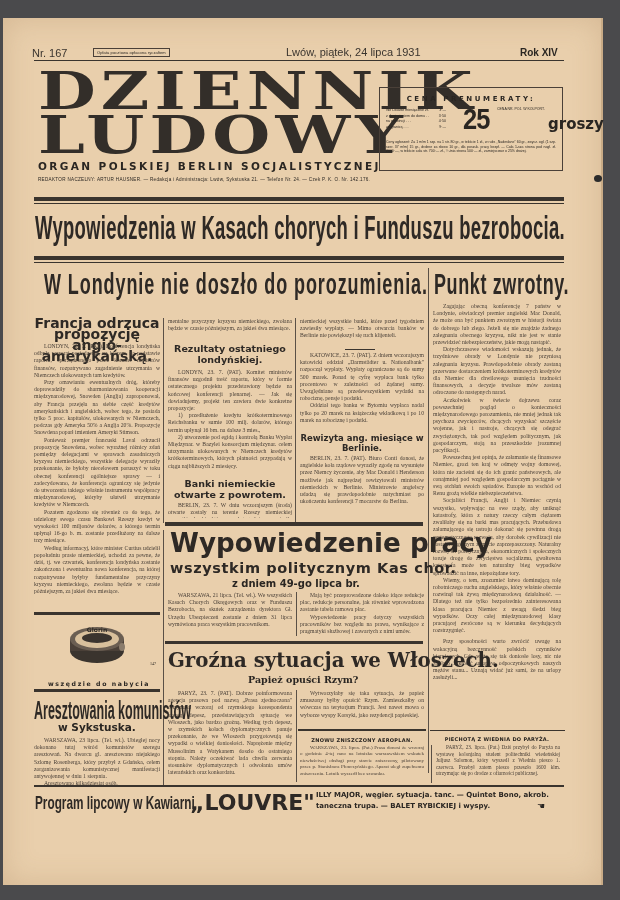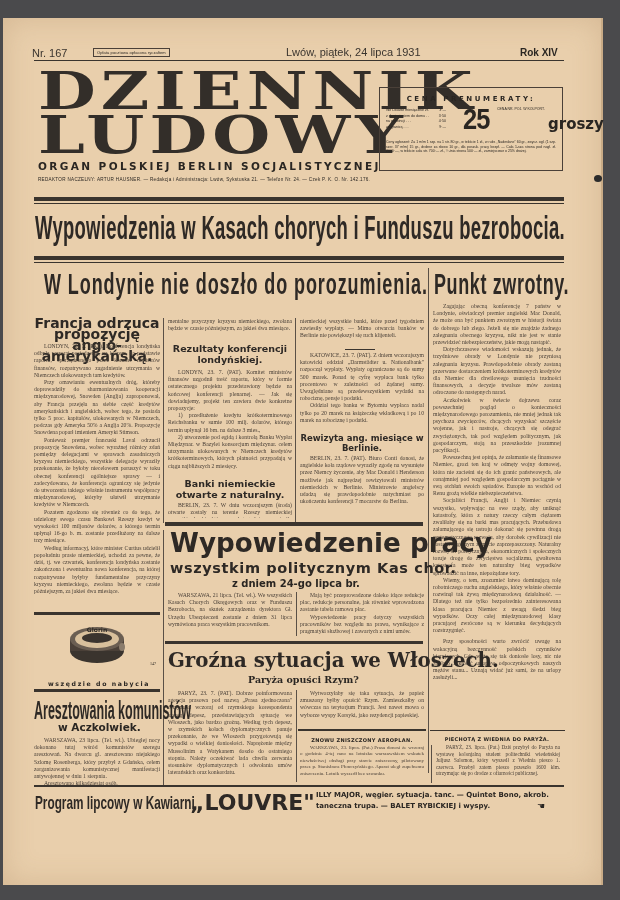--- a/index.html
+++ b/index.html
@@ -118,27 +118,27 @@
   <p class="indent" style="margin:0">LONDYN, 23. 7. (PAT). Konferencja londyńska odbyła wczoraj posiedzenie, na którem, na podstawie raportu, sporządzonego przez komitet ministrów finansów, rozpatrywano zagadnienie utrzymania w Niemczech ulokowanych tam kredytów.</p>
   <p class="indent" style="margin:0">Przy omawianiu ewentualnych dróg, któreby doprowadziły do sharmonizowania kooperacji międzynarodowej, Snowden (Anglja) zaproponował, aby Francja przejęła na siebie część kredytów amerykańskich i angielskich, wobec tego, że posiada tylko 5 proc. kapitałów, ulokowanych w Niemczech, podczas gdy Ameryka 50% a Anglja 20%. Propozycję Snowdena poparł imieniem Ameryki Stimson.</p>
   <p class="indent" style="margin:0">Ponieważ premjer francuski Laval odrzucił propozycję Snowdena, wobec wyraźnej różnicy zdań pomiędzy delegacjami w sprawach zasadniczych kryzysu niemieckiego, wszystkie delegacje wyraziły przekonanie, że byłoby niecelowem poruszyć w toku obecnej konferencji ogólniejsze sprawy — i zadecydowano, że konferencja ograniczy się jedynie do utworzenia takiego właśnie instrumentu współpracy międzynarodowej, któryby ułatwił utrzymanie kredytów w Niemczech.</p>
   <p class="indent" style="margin:0">Pozatem zgodzono się również co do tego, że udzielony swego czasu Bankowi Rzeszy kredyt w wysokości 100 miljonów dolarów, a którego termin upłynął 16-go b. m. zostanie przedłużony na dalsze trzy miesiące.</p>
   <p class="indent" style="margin:0">Według informacyj, które minister Curtius udzielił popołudniu prasie niemieckiej, uchodzi za pewne, że dziś, tj. we czwartek, konferencja londyńska zostanie zakończona i ewentualna nowa konferencja, na której rozpatrywane byłyby fundamentalne przyczyny kryzysu niemieckiego, zwołana będzie w czasie późniejszym, za jakieś dwa miesiące.</p>
 </div>
 
 <div class="abs body-text" style="left:168px;top:318px;width:124px;height:22px;overflow:hidden;">
   <p style="margin:0">mentalne przyczyny kryzysu niemieckiego, zwołana będzie w czasie późniejszym, za jakieś dwa miesiące.</p>
 </div>
-<div class="abs sub" style="left:168px;top:343px;width:124px;font-size:9.5px;line-height:11px;">Rezultaty konferencji londyńskiej.</div>
+<div class="abs sub" style="left:168px;top:343px;width:124px;font-size:9.5px;line-height:11px;">Rezultaty ostatniego londyńskiej.</div>
 <div class="abs body-text" style="left:168px;top:369px;width:124px;height:113px;overflow:hidden;">
   <p class="indent" style="margin:0">LONDYN, 23. 7. (PAT). Komitet ministrów finansów uzgodnił treść raportu, który w formie ostatecznego projektu przedstawiony będzie na końcowej konferencji plenarnej. — Jak się dowiadujemy, projekt ten zawiera dwie konkretne propozycje:</p>
   <p class="indent" style="margin:0">1) przedłużenie kredytu krótkoterminowego Reichsbanku w sumie 100 milj. dolarów, którego termin upłynął 16 bm. na dalsze 3 mies.,</p>
   <p class="indent" style="margin:0">2) utworzenie pod egidą i kontrolą Banku Wypłat Międzynar. w Bazylei konsorcjum międzynar. celem utrzymania ulokowanych w Niemczech kredytów krótkoterminowych, których płatności przypadają w ciągu najbliższych 2 miesięcy.</p>
 </div>
-<div class="abs sub" style="left:166px;top:478px;width:128px;font-size:9.5px;line-height:11px;">Banki niemieckie otwarte z naturalny.</div>
+<div class="abs sub" style="left:166px;top:478px;width:128px;font-size:9.5px;line-height:11px;">Banki niemieckie otwarte z powrotem.</div>
 <div class="abs body-text" style="left:168px;top:502px;width:124px;height:16px;overflow:hidden;">
   <p class="indent" style="margin:0">BERLIN, 23. 7. W dniu wczorajszym (środa) otwarte zostały na terenie Rzeszy niemieckiej wszystkie banki, które przed tygodniem zawiesiły wypłaty. — Mimo otwarcia banków w Berlinie nie powiększył się ruch klijenteli.</p>
 </div>
 
 <div class="abs body-text" style="left:300px;top:318px;width:124px;height:28px;overflow:hidden;">
   <p style="margin:0">niemieckiej wszystkie banki, które przed tygodniem zawiesiły wypłaty. — Mimo otwarcia banków w Berlinie nie powiększył się ruch klijenteli.</p>
 </div>
 <div class="rule rule-thin" style="left:345px;top:349px;width:30px;"></div>
 <div class="abs body-text" style="left:300px;top:352px;width:124px;height:78px;overflow:hidden;">
   <p class="indent" style="margin:0">KATOWICE, 23. 7. (PAT). Z dniem wczorajszym katowicki oddział „Darmstädter u. Nationalbank" rozpoczął wypłaty. Wypłaty ograniczone są do sumy 500 marek. Ponad tę cyfrę wypłaca bank tylko procentowo w zależności od żądanej sumy. Uwzględniane są przedewszystkiem wydatki na robociznę, pensje i podatki.</p>
@@ -161,33 +161,33 @@
 <div class="rule rule-thin" style="left:430px;top:730px;width:135px;"></div>
 <div class="abs small-head" style="left:433px;top:736px;width:128px;">PIECHOTĄ Z WIEDNIA DO PARYŻA.</div>
 <div class="vrule" style="left:431px;top:745px;height:38px;"></div>
 <div class="abs body-text" style="left:436px;top:744px;width:124px;height:36px;overflow:hidden;font-size:5.2px;line-height:6.5px;">
   <p class="indent" style="margin:0">PARYŻ, 23. lipca. (Pat.) Dziś przybył do Paryża na wystawę kolonjalną student politechniki wiedeńskiej Juljusz Salomon, który wyszedł z Wiednia pieszo 1. czerwca. Przebył zatem pieszo przeszło 1600 klm. utrzymując się po drodze z ofiarności publicznej.</p>
 </div>
 
 <div class="rule rule-thick" style="left:165px;top:522px;width:258px;"></div>
 <div class="abs h-wyp">Wypowiedzenie pracy</div>
 <div class="abs h-wyp2">wszystkim politycznym Kas chor.</div>
-<div class="abs h-wyp3">z dniem 24-go lipca br.</div>
+<div class="abs h-wyp3">z dniem 49-go lipca br.</div>
 <div class="abs body-text" style="left:168px;top:592px;width:124px;height:44px;overflow:hidden;">
   <p class="indent" style="margin:0">WARSZAWA, 21 lipca. (Tel. wł.). We wszystkich Kasach Chorych Okręgowych oraz w Funduszu Bezrobocia, na skutek zarządzenia dyrektora Gł. Urzędu Ubezpieczeń zostanie z dniem 31 lipca wymówiona praca wszystkim pracownikom.</p>
 </div>
 <div class="vrule" style="left:296px;top:592px;height:44px;"></div>
 <div class="abs body-text" style="left:300px;top:592px;width:124px;height:44px;overflow:hidden;">
   <p class="indent" style="margin:0">Mają być przeprowadzone daleko idące redukcje płac, redukcje personalne, jak również wprowadzona zostanie tabela ramowa płac.</p>
   <p class="indent" style="margin:0">Wypowiedzenie pracy dotyczy wszystkich pracowników bez względu na prawa, wynikające z pragmatyki służbowej i zawartych z nimi umów.</p>
 </div>
 <div class="rule rule-thick" style="left:165px;top:641px;width:258px;height:3px;"></div>
 
 <div class="abs h-grozna">Groźna sytuacja we Włoszech.</div>
-<div class="abs h-papiez">Paryża opuści Rzym?</div>
+<div class="abs h-papiez">Papież opuści Rzym?</div>
 <div class="abs body-text" style="left:168px;top:690px;width:124px;height:92px;overflow:hidden;">
   <p class="indent" style="margin:0">PARYŻ, 23. 7. (PAT). Dobrze poinformowana agencja prasowa pod nazwą „Prasa zjednoczona" otrzymała wczoraj od rzymskiego korespondenta szereg depesz, przedstawiających sytuację we Włoszech, jako bardzo groźną. Według tych depesz, w rzymskich kołach dyplomatycznych panuje przekonanie, że we Włoszech przygotowują się wypadki o wielkiej doniosłości. Naprężenie między Mussolinim a Watykanem doszło do ostatniego stopnia. Należy oczekiwać lada chwila zerwania stosunków dyplomatycznych i odwołania umów laterańskich oraz konkordatu.</p>
 </div>
 <div class="vrule" style="left:296px;top:690px;height:92px;"></div>
 <div class="abs body-text" style="left:300px;top:690px;width:124px;height:34px;overflow:hidden;">
   <p class="indent" style="margin:0">Wytworzyłaby się taka sytuacja, że papież zmuszony byłby opuścić Rzym. Zamieszkałby on wówczas na terytorjum Francji. Jest nawet mowa o wyborze wyspy Korsyki, jako rezydencji papieskiej.</p>
 </div>
 <div class="rule rule-thick" style="left:298px;top:729px;width:128px;height:2px;"></div>
 <div class="abs small-head" style="left:300px;top:737px;width:124px;">ZNOWU ZNISZCZONY AEROPLAN.</div>
 <div class="abs body-text" style="left:300px;top:745px;width:124px;height:36px;overflow:hidden;font-size:5px;line-height:6.4px;">
@@ -202,21 +202,21 @@
   <ellipse cx="29" cy="18" rx="22" ry="9" fill="#d8c09c"></ellipse>
   <ellipse cx="29" cy="17" rx="15" ry="5" fill="#3a342e"></ellipse>
   <text x="29" y="11" font-size="6" text-anchor="middle" fill="#2a2622" font-family="DejaVu Sans, sans-serif" font-weight="bold">Glorin</text>
   <ellipse cx="54" cy="26" rx="3" ry="4" fill="#8a7c6c"></ellipse>
 </svg>
 <div class="abs" style="left:150px;top:661px;font-size:4px;">147</div>
 <div class="abs ad-tag">wszędzie do nabycia</div>
 <div class="rule rule-thick" style="left:34px;top:689px;width:126px;height:3px;"></div>
 
 <div class="abs h-arest">Aresztowania komunistów</div>
-<div class="abs h-warsz">w Aczkolwiek.</div>
+<div class="abs h-warsz">w Sykstuska.</div>
 <div class="abs body-text" style="left:34px;top:737px;width:126px;height:48px;overflow:hidden;">
   <p class="indent" style="margin:0">WARSZAWA, 23 lipca. (Tel. wł.). Ubiegłej nocy dokonano tutaj wśród komunistów szeregu aresztowań. Na dworcu gl. aresztowano niejakiego Szlomę Rosenberga, który przybył z Gdańska, celem zorganizowania komunistycznej manifestacji antywojennej w dniu 1 sierpnia.</p>
   <p class="indent" style="margin:0">Aresztowano kilkadziesiąt osób.</p>
 </div>
 
 <div class="rule" style="left:34px;top:785px;width:530px;height:2px;"></div>
 <div class="abs louvre-prog">Program lipcowy w Kawiarni</div>
 <div class="abs louvre-name">„LOUVRE"</div>
 <div class="abs louvre-l1">ILLY MAJOR, węgier. sytuacja. tanc. — Quintet Bono, akrob.</div>
 <div class="abs louvre-l2">taneczna trupa. — BALET RYBICKIEJ i wyspy.</div>

